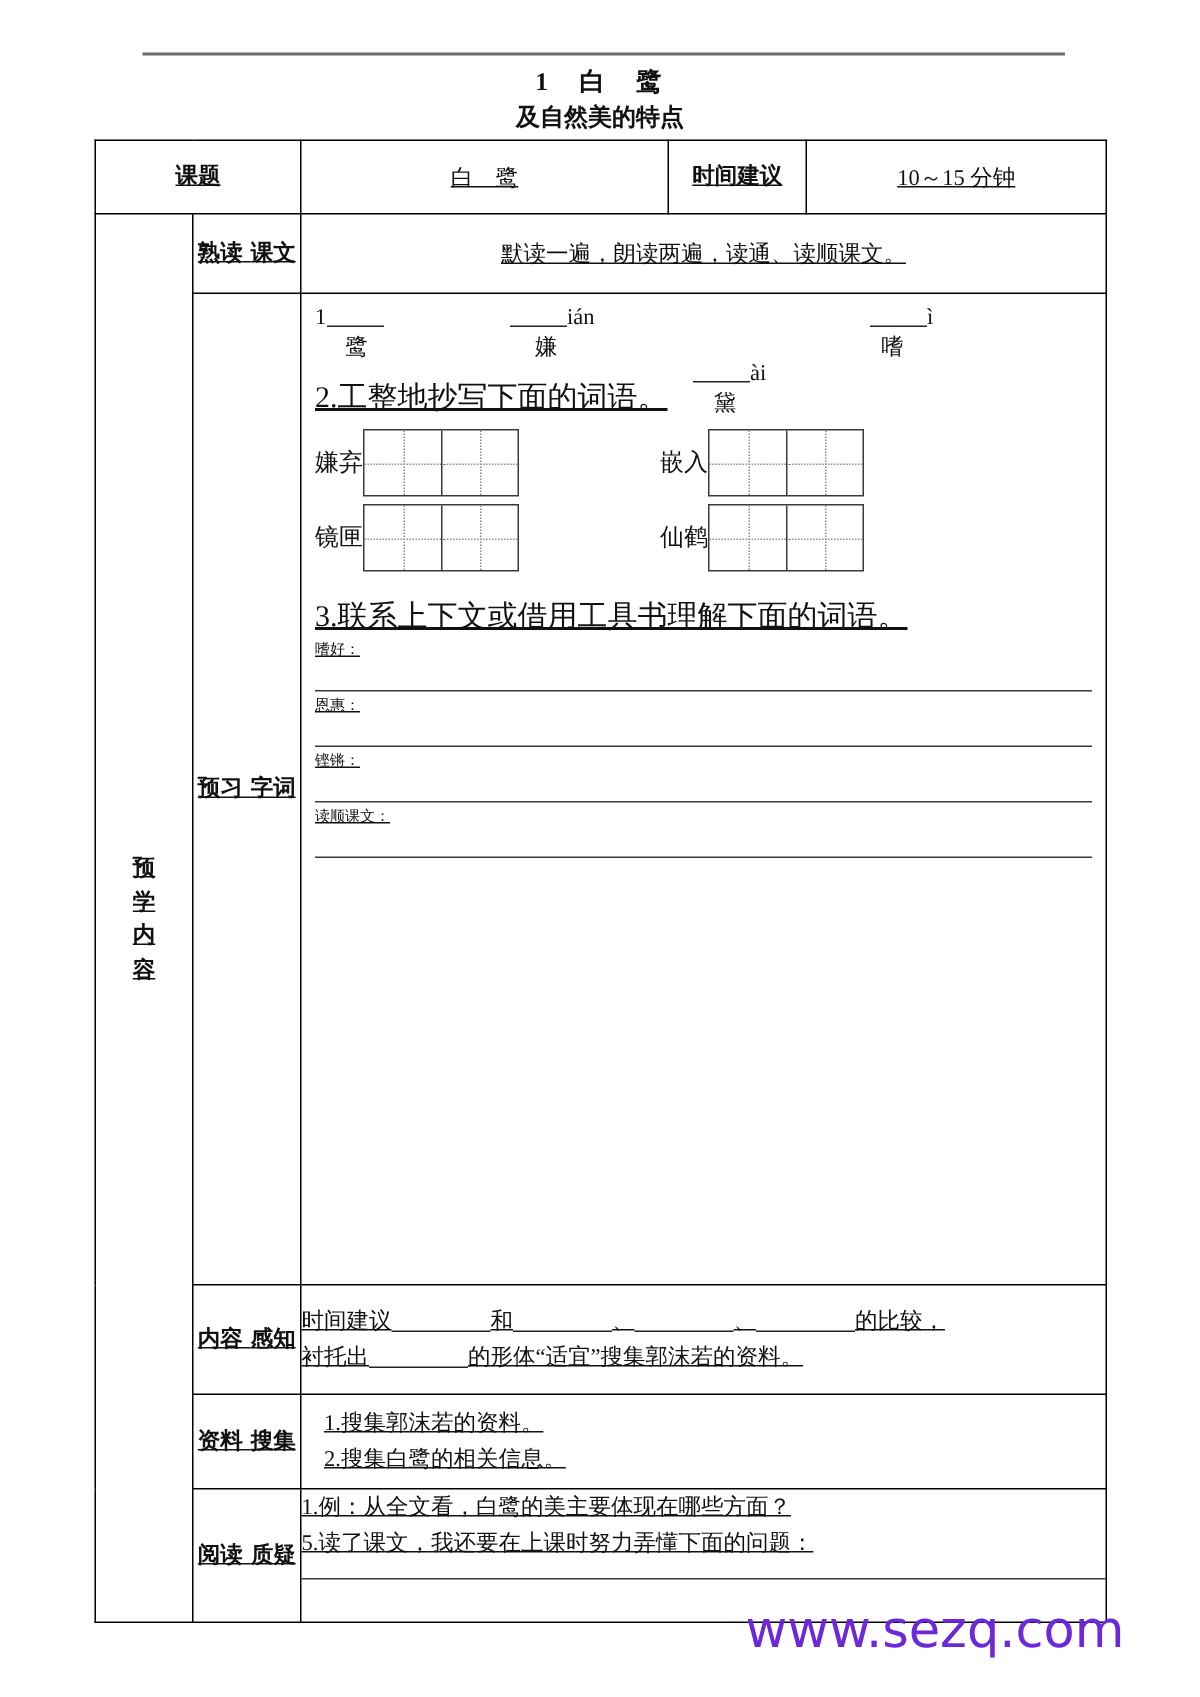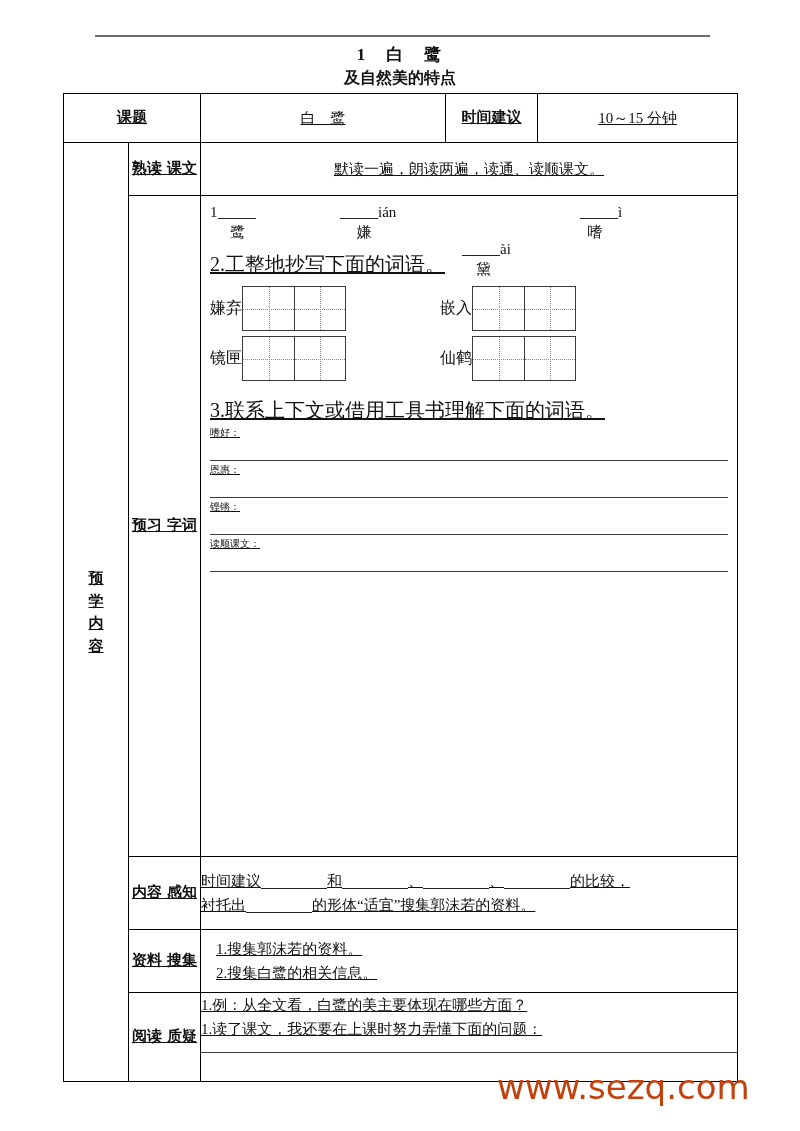--- a/index.html
+++ b/index.html
@@ -199,21 +199,21 @@
     height: 0;
     margin: 10px 0 4px 0;
   }
 
   
   .watermark {
     position: absolute;
     left: 497px;
     top: 1067px;
     font-size: 34px;
-    color: #c2410c;
+    color: #6d28d9;
     font-family: "DejaVu Sans", "Liberation Sans", sans-serif;
     letter-spacing: 0px;
     white-space: nowrap;
   }
 </style>
 </head>
 <body>
 
 <div class="page">
 
@@ -371,21 +371,21 @@
       </td>
     </tr>
 
     <tr>
       <td class="lbl cellpad" style="height:88px;">
         <span>阅读</span>
         <span>质疑</span>
       </td>
       <td class="cellpad" colspan="3" style="vertical-align:top;">
         <div class="para">1.例：从全文看，白鹭的美主要体现在哪些方面？</div>
-        <div class="para">1.读了课文，我还要在上课时努力弄懂下面的问题：</div>
+        <div class="para">5.读了课文，我还要在上课时努力弄懂下面的问题：</div>
         <div class="answer-rule"></div>
       </td>
     </tr>
 
   </tbody>
     </table>
 
   <div class="watermark">www.sezq.com</div>
 
 </div>

